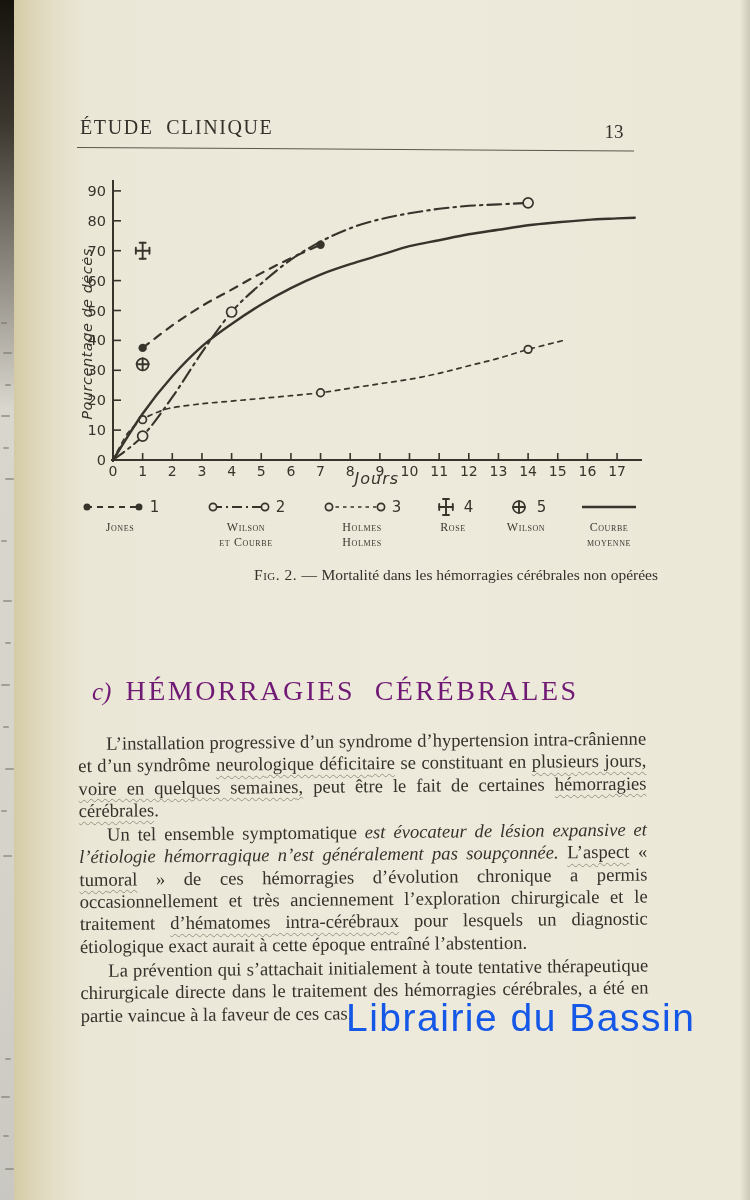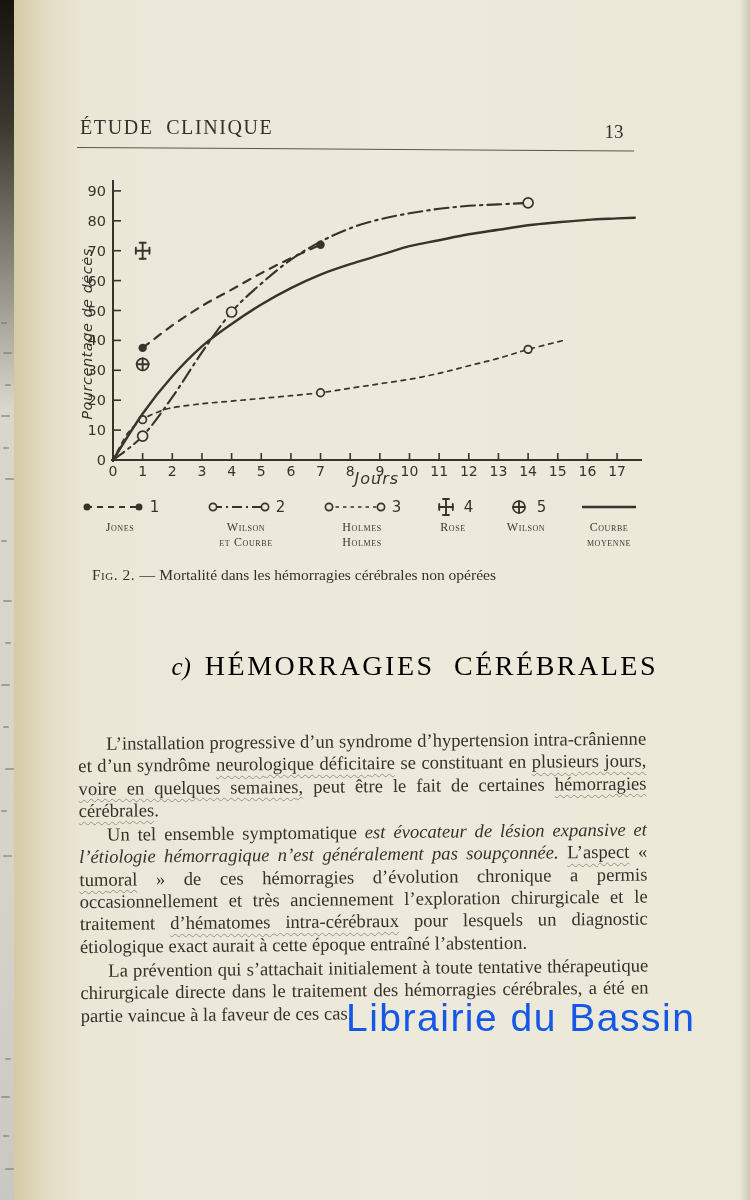--- a/index.html
+++ b/index.html
@@ -24,26 +24,26 @@
 
   .chart-wrap{position:absolute;left:82px;top:172px;width:570px;height:320px;}
 
   .legend{position:absolute;left:0;top:498px;width:750px;height:66px;color:#3a3831;}
   .legend-item{position:absolute;text-align:center;}
   .legend-symrow{height:18px;display:flex;align-items:center;justify-content:center;gap:5px;}
   .legend-num{font-family:"DejaVu Sans",sans-serif;font-size:15px;line-height:1;color:#37342c;}
   .legend-names{margin-top:4px;font-size:12px;line-height:15px;font-variant:small-caps;
         letter-spacing:.6px;color:#3a3831;}
 
-  .caption{position:absolute;left:92px;top:564px;width:566px;text-align:left;
+  .caption{position:absolute;left:92px;top:564px;width:566px;text-align:right;
         font-size:15.5px;line-height:22px;color:#34322b;}
   .caption .fig{font-variant:small-caps;letter-spacing:.5px;}
 
-  .heading{position:absolute;left:92px;top:647px;width:566px;text-align:right;
-        font-size:28px;line-height:37px;letter-spacing:2.5px;word-spacing:10px;color:#000000;}
+  .heading{position:absolute;left:92px;top:672px;width:566px;text-align:left;
+        font-size:28px;line-height:37px;letter-spacing:2.5px;word-spacing:10px;color:#701a75;}
   .heading .prefix{font-style:italic;font-size:25px;letter-spacing:0;word-spacing:0;margin-right:14px;}
 
   .bodytext{position:absolute;left:78px;top:733px;width:568px;color:#34322b;
         font-size:18.6px;line-height:22.3px;text-align:justify;
         transform:rotate(-0.55deg);transform-origin:left top;}
   .bodytext p{margin:0 0 2px 0;text-indent:28px;}
   .seg-i{font-style:italic;}
   .seg-u{text-decoration:underline;text-decoration-style:wavy;
         text-decoration-color:rgba(104,100,84,0.6);text-decoration-thickness:1.1px;
         text-underline-offset:4px;}

